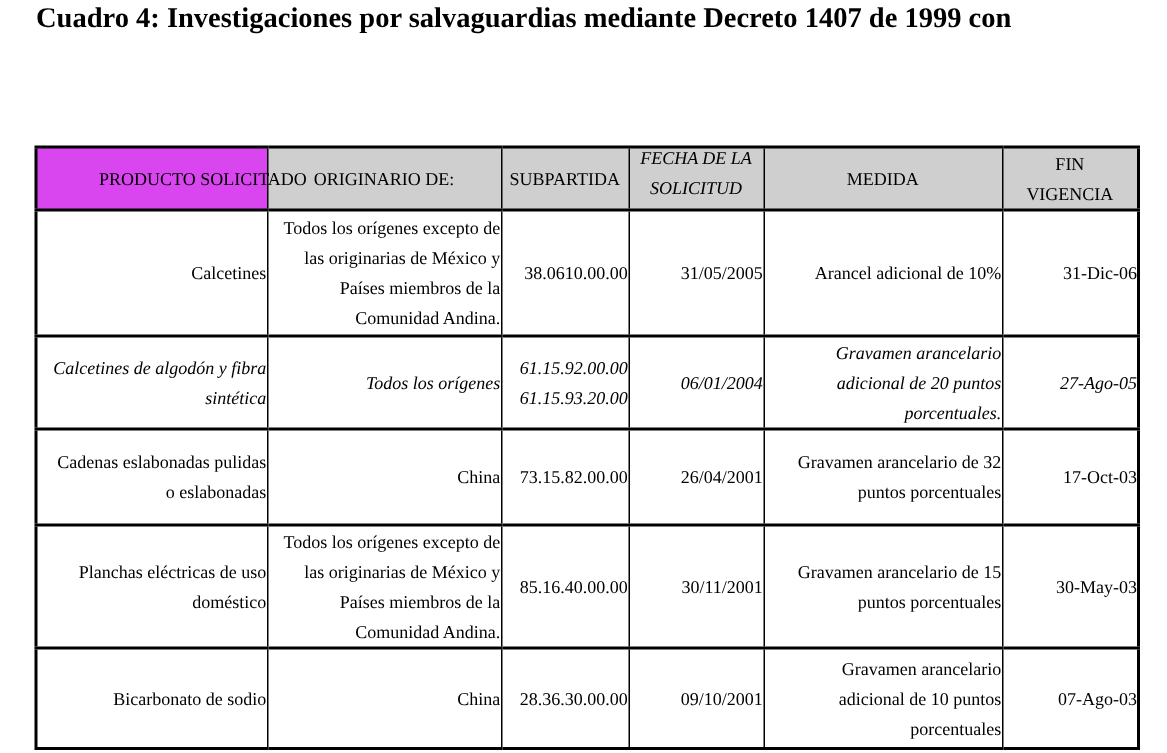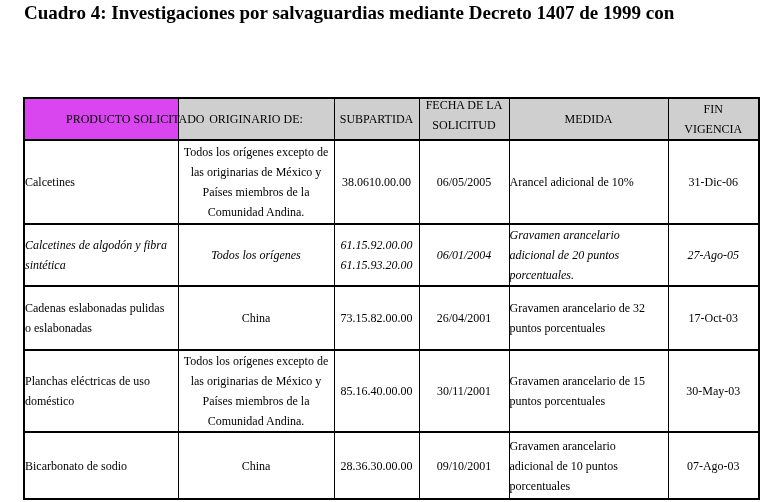--- a/index.html
+++ b/index.html
@@ -43,30 +43,31 @@
     color: #000000;
     border: 2px solid #000000;
   }
   table.data td, table.data th {
     border-style: solid;
     border-color: #000000;
     border-width: 2px 1px;
     vertical-align: middle;
     padding: 0;
     overflow: visible;
+    text-align: right;
   }
   table.data th {
     background: #cfcfcf;
     font-weight: normal;
     text-align: center;
   }
   .ln { white-space: nowrap; }
   .c-prod, .c-med { text-align: left; padding-left: 5px; padding-right: 2px; }
   .c-orig, .c-sub, .c-fecha, .c-fin { text-align: center; }
-  .shift-up { position: relative; top: -4px; }
+  .shift-up { position: relative; top: -4px; font-style: italic; }
   tr.hrow  { height: 41px; }
   tr.r0 { height: 84px; }
   tr.r1 { height: 61px; font-style: italic; }
   tr.r2 { height: 64px; }
   tr.r3 { height: 80px; }
   tr.r4 { height: 67px; }
 </style>
 </head>
 <body>
 
@@ -117,21 +118,21 @@
           </td>
       <td class="c-orig">
         <div class="ln">Todos los orígenes excepto de</div>
         <div class="ln">las originarias de México y</div>
         <div class="ln">Países miembros de la</div>
         <div class="ln">Comunidad Andina.</div>
       </td>
       <td class="c-sub">
             <div class="ln">38.0610.00.00</div>
           </td>
-      <td class="c-fecha">06/05/2005</td>
+      <td class="c-fecha">31/05/2005</td>
       <td class="c-med">
             <div class="ln">Arancel adicional de 10%</div>
           </td>
       <td class="c-fin">31-Dic-06</td>
     </tr>
 
     <tr class="r1">
       <td class="c-prod">
         <div class="ln">Calcetines de algodón y fibra</div>
         <div class="ln">sintética</div>

